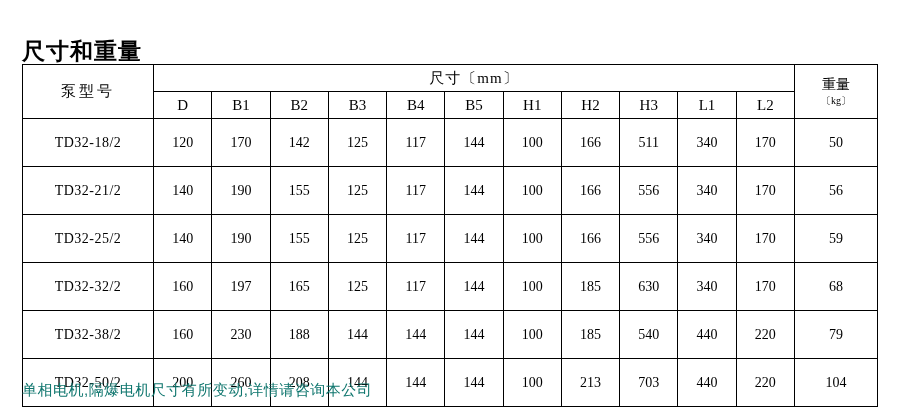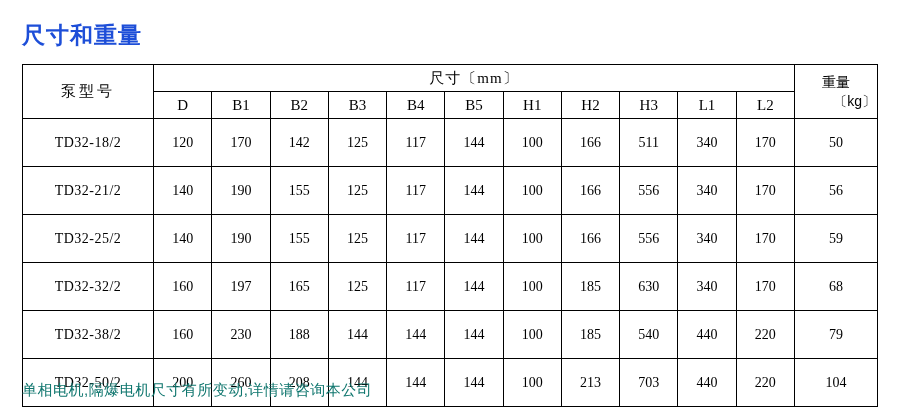--- a/index.html
+++ b/index.html
@@ -16,26 +16,26 @@
   }
   .page {
     position: relative;
     width: 900px;
     height: 419px;
     box-sizing: border-box;
   }
   .page-title {
     position: absolute;
     left: 22px;
-    top: 20px;
+    top: 36px;
     font-family: "Liberation Sans", sans-serif;
     font-weight: bold;
     font-size: 23px;
     letter-spacing: 1px;
-    color: #1d4ed8;
+    color: #000000;
   }
   .table-wrap {
     position: absolute;
     left: 22px;
     top: 64px;
     width: 844px;
   }
   table.spec {
     border-collapse: collapse;
     width: 856px;
@@ -61,23 +61,22 @@
     font-size: 15px;
     letter-spacing: 1px;
   }
   table.spec th.weight-head {
     width: 80px;
     font-size: 14px;
     line-height: 1.35;
     font-family: "Liberation Sans", sans-serif;
   }
   table.spec th.weight-head .unit {
-    font-family: Liberation Sans, sans-serif;
-    font-size: 14px;
-    text-align: right;
+    font-family: Liberation Serif, serif;
+    font-size: 10px;
   }
   table.spec th.sub-head {
     height: 24px;
     font-size: 15px;
   }
   table.spec td.model-cell {
     height: 45px;
     font-size: 14px;
     letter-spacing: 0.5px;
   }

